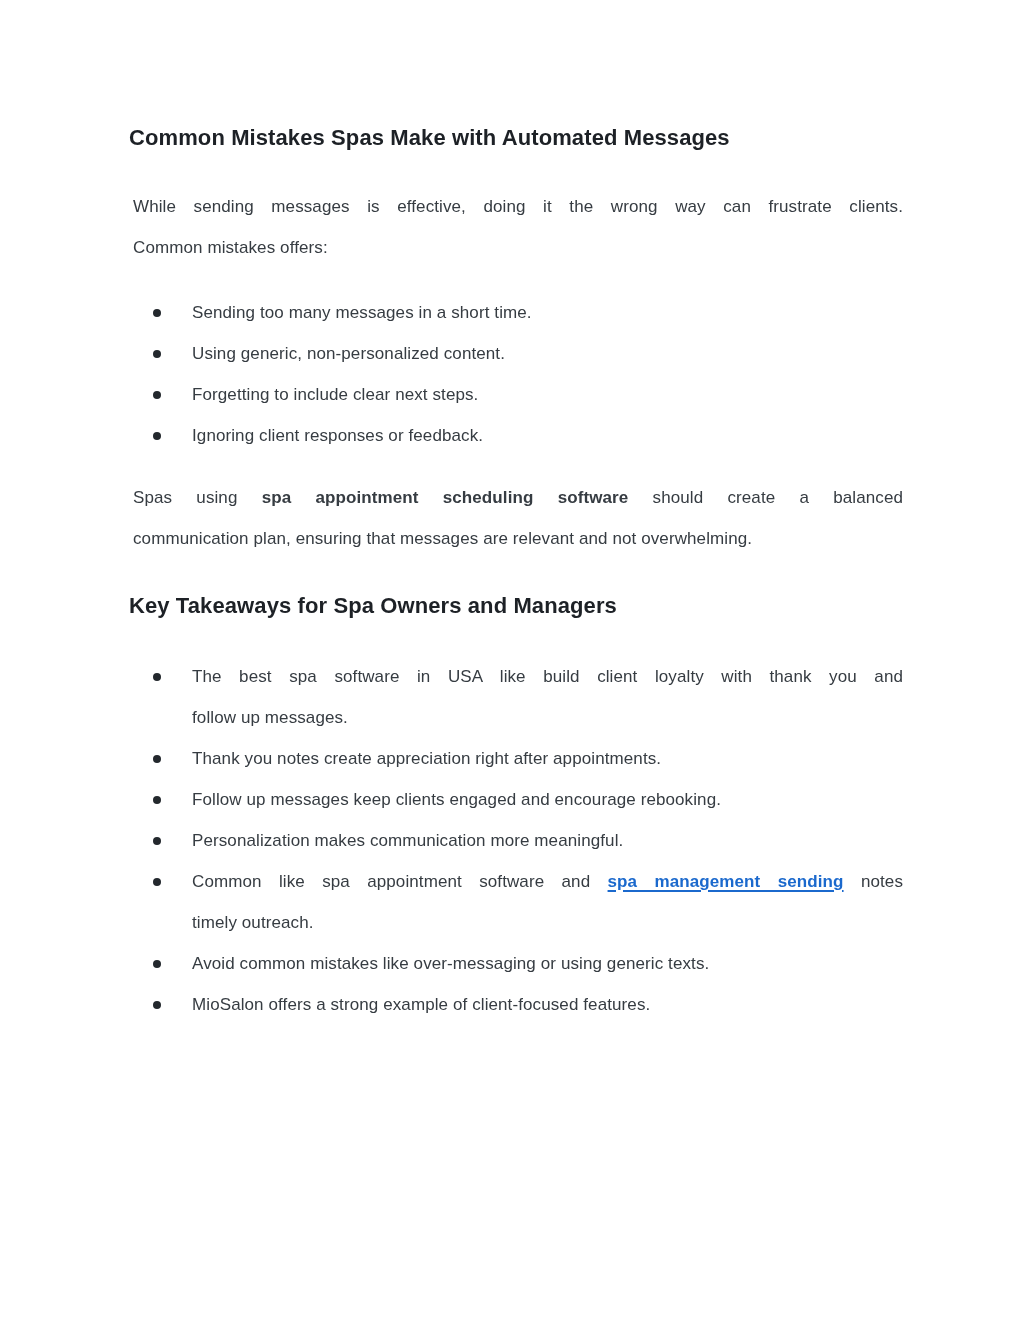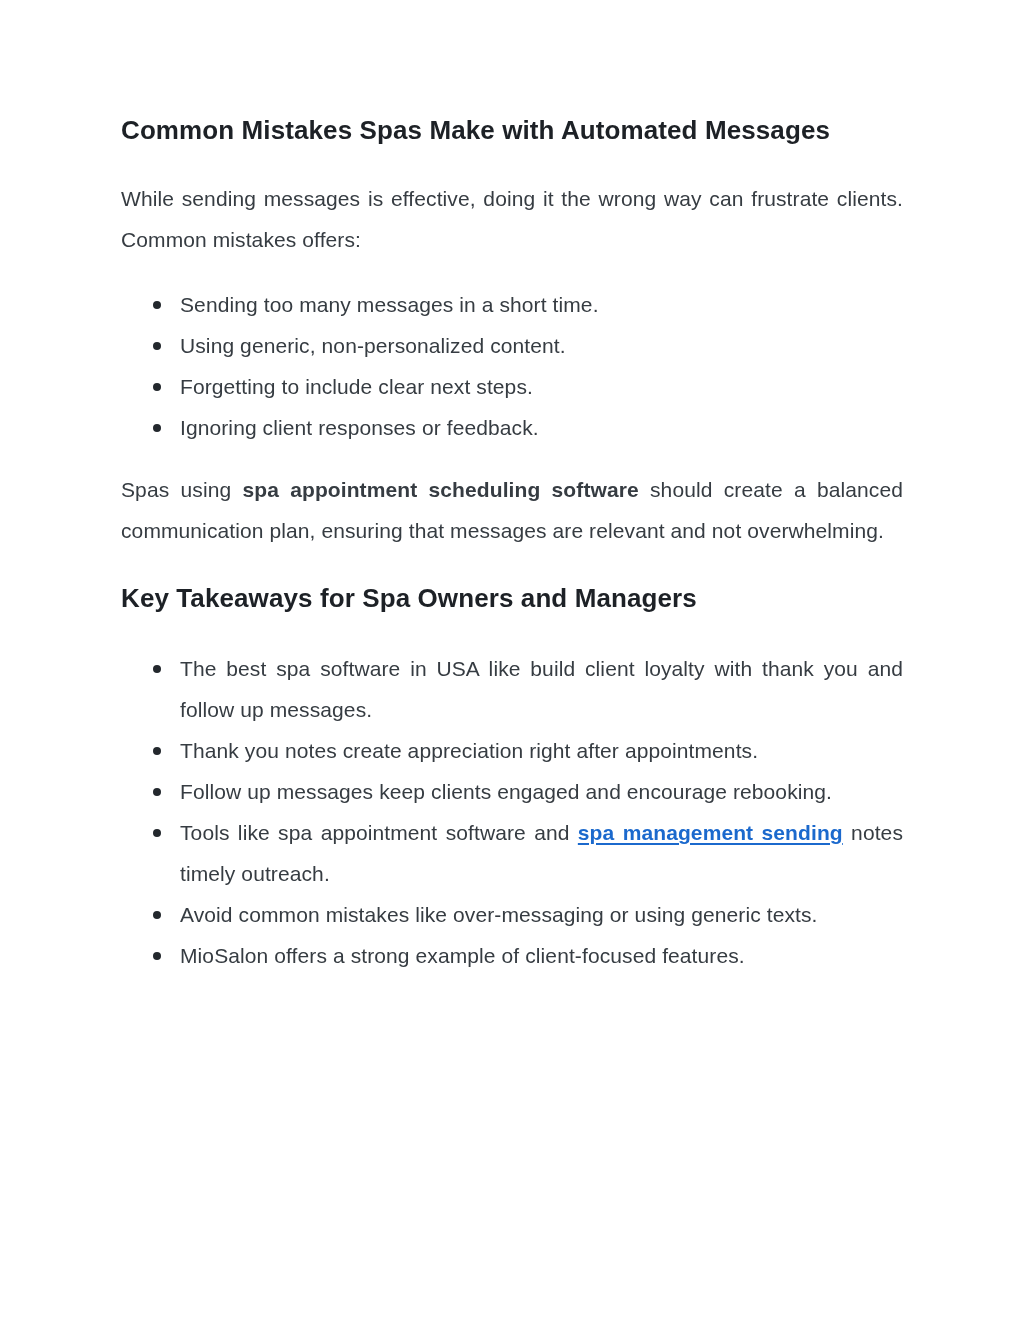--- a/index.html
+++ b/index.html
@@ -13,34 +13,35 @@
     font-family: "Liberation Sans", "DejaVu Sans", sans-serif;
     -webkit-font-smoothing: antialiased;
   }
   .page {
     width: 782px;
     margin-left: 121px;
     padding-top: 115px;
     box-sizing: content-box;
   }
   .section-heading {
-    font-size: 26px;
+    font-size: 22px;
     font-weight: 700;
     line-height: 30px;
     letter-spacing: 0.1px;
     color: var(--heading-color, #1d2126);
-    margin: 0;
+    margin: 8px;
   }
   .paragraph { margin: 0; }
   .line {
-    font-size: 21px;
+    font-size: 17px;
     line-height: 41px;
     color: var(--body-color, #363c42);
     text-align: left;
     letter-spacing: 0.1px;
+    margin-left: 12px;
   }
   .line.stretch {
     text-align: justify;
     text-align-last: justify;
   }
   .line strong { font-weight: 700; color: inherit; }
   .doc-link {
     color: var(--link-color, #1b69cd);
     font-weight: 700;
     text-decoration: underline;
@@ -118,21 +119,25 @@
         <li class="bullet-item">
           <span class="bullet-marker"></span>
           <div class="line"><span>Thank you notes create appreciation right after appointments.</span></div>
         </li>
         <li class="bullet-item">
           <span class="bullet-marker"></span>
           <div class="line"><span>Follow up messages keep clients engaged and encourage rebooking.</span></div>
         </li>
         <li class="bullet-item">
           <span class="bullet-marker"></span>
-          <div class="line stretch"><span>Tools like spa appointment software and </span><a class="doc-link" href="#">spa management sending</a><span> notes</span></div>
+          <div class="line"><span>Personalization makes communication more meaningful.</span></div>
+        </li>
+        <li class="bullet-item">
+          <span class="bullet-marker"></span>
+          <div class="line stretch"><span>Common like spa appointment software and </span><a class="doc-link" href="#">spa management sending</a><span> notes</span></div>
           <div class="line"><span>timely outreach.</span></div>
         </li>
         <li class="bullet-item">
           <span class="bullet-marker"></span>
           <div class="line"><span>Avoid common mistakes like over-messaging or using generic texts.</span></div>
         </li>
         <li class="bullet-item">
           <span class="bullet-marker"></span>
           <div class="line"><span>MioSalon offers a strong example of client-focused features.</span></div>
         </li>

